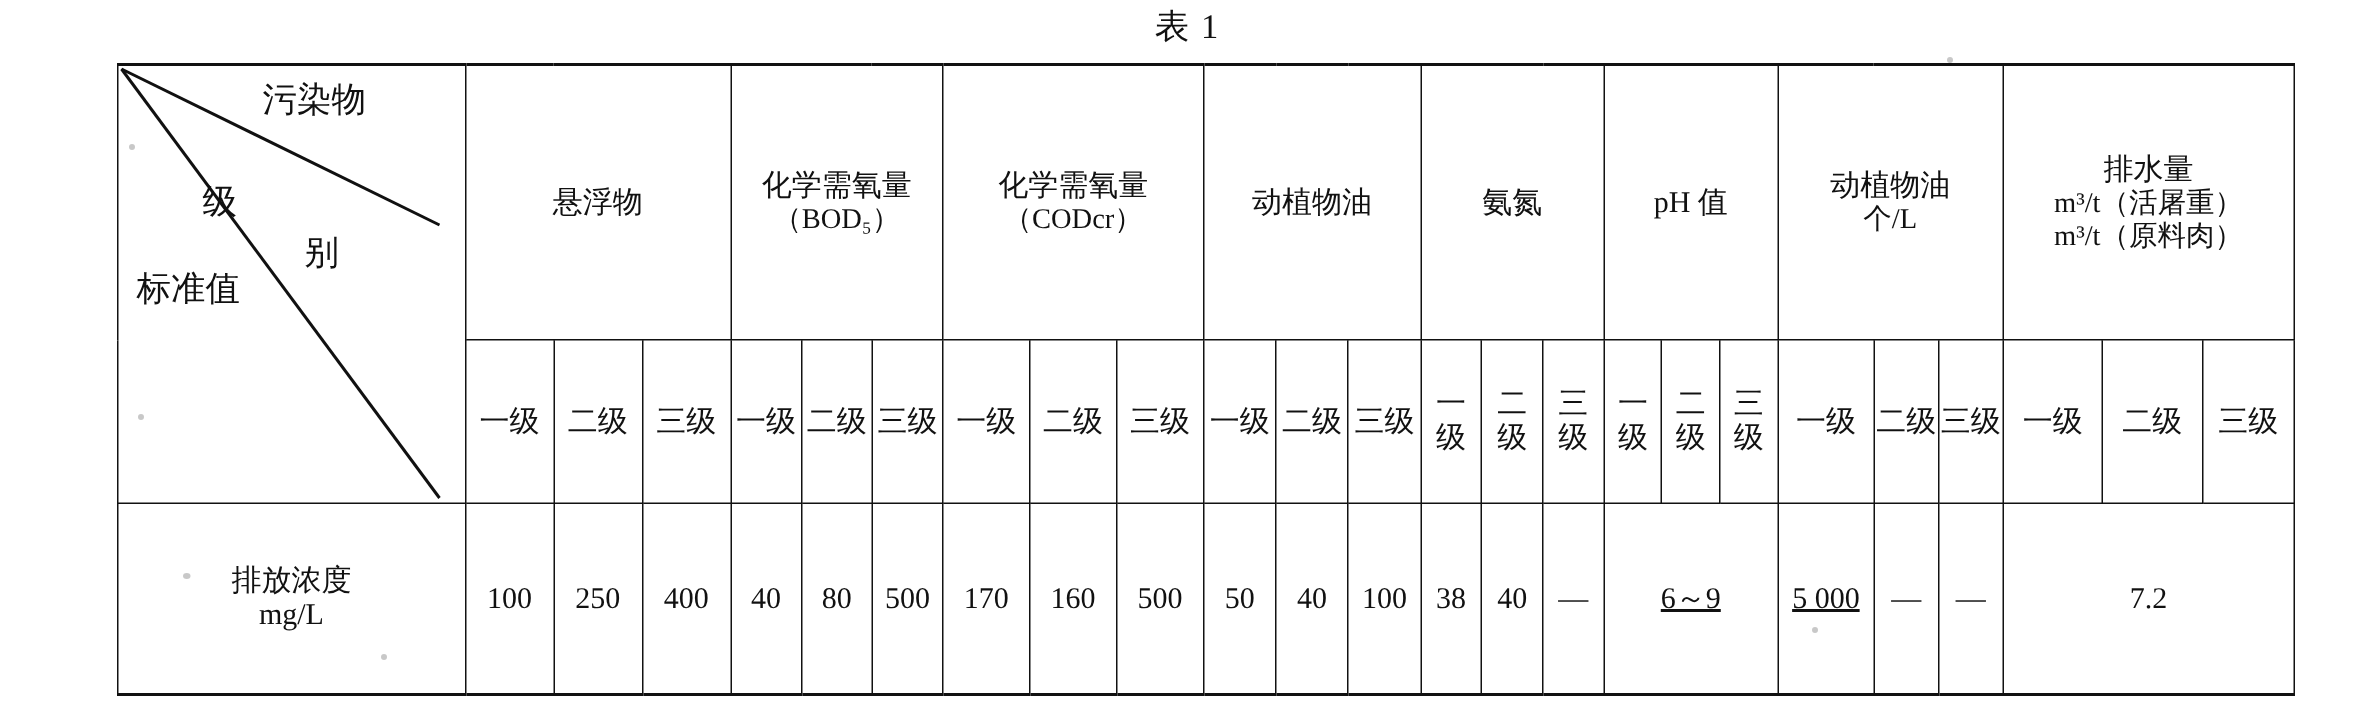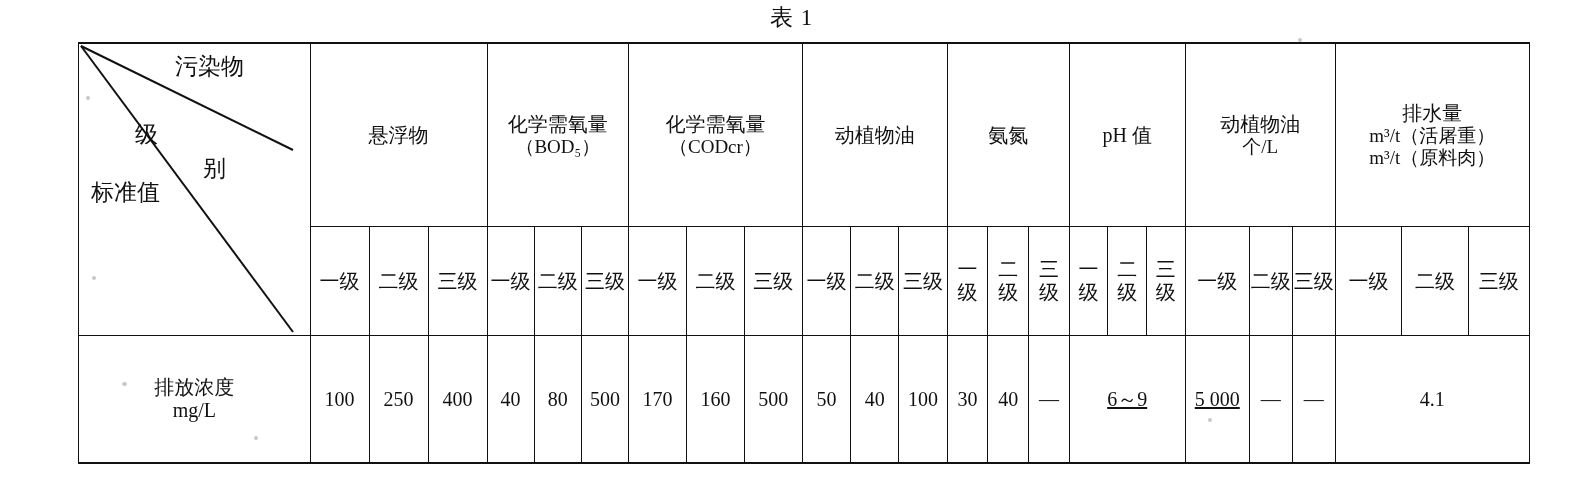--- a/index.html
+++ b/index.html
@@ -284,28 +284,28 @@
         <td>400</td>
         <td>40</td>
         <td>80</td>
         <td>500</td>
         <td>170</td>
         <td>160</td>
         <td>500</td>
         <td>50</td>
         <td>40</td>
         <td>100</td>
-        <td>30</td>
+        <td>38</td>
         <td>40</td>
         <td class="dash">—</td>
         <td class="nowrap" colspan="3">6～9</td>
         <td class="nowrap">5 000</td>
         <td class="dash">—</td>
         <td class="dash">—</td>
-        <td colspan="3">4.1</td>
+        <td colspan="3">7.2</td>
       </tr>
     </tbody>
       </table>
   </div>
 
   <span class="speckle" style="left:86px;  top:96px;  width:4px; height:4px;"></span>
   <span class="speckle" style="left:92px;  top:276px; width:4px; height:4px;"></span>
   <span class="speckle" style="left:122px; top:382px; width:5px; height:4px;"></span>
   <span class="speckle" style="left:254px; top:436px; width:4px; height:4px;"></span>
   <span class="speckle" style="left:1298px;top:38px;  width:4px; height:4px;"></span>

